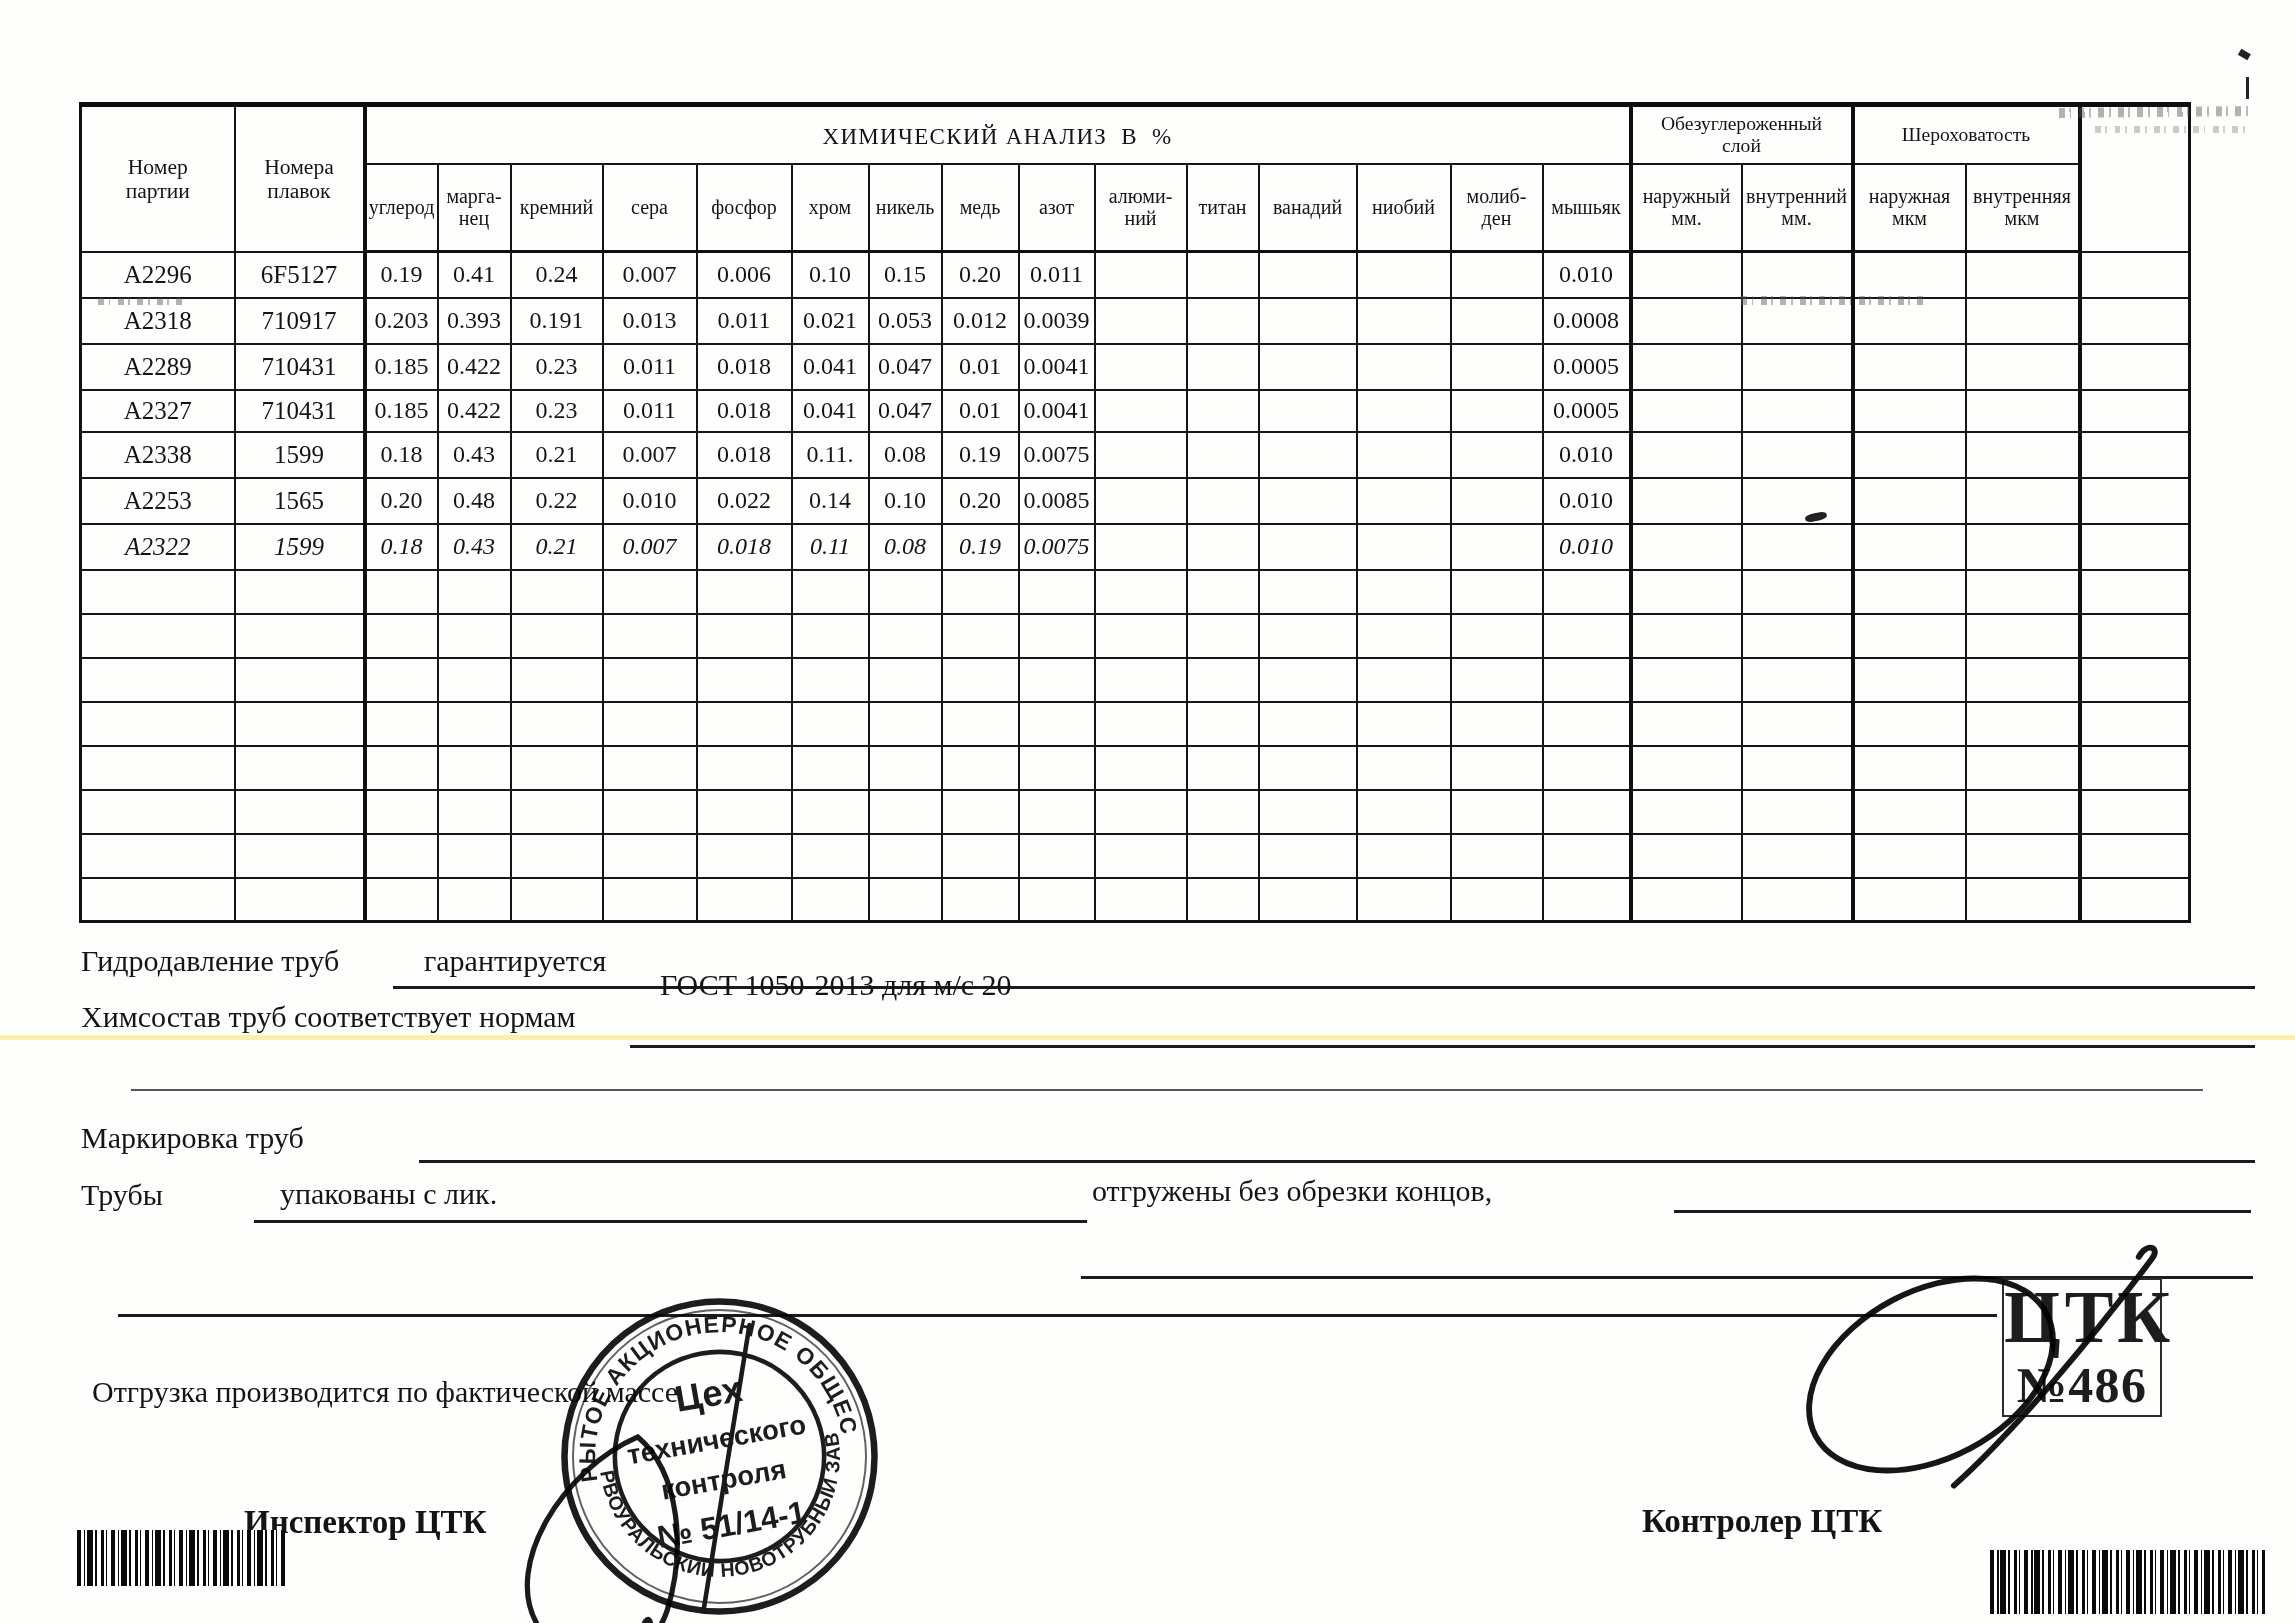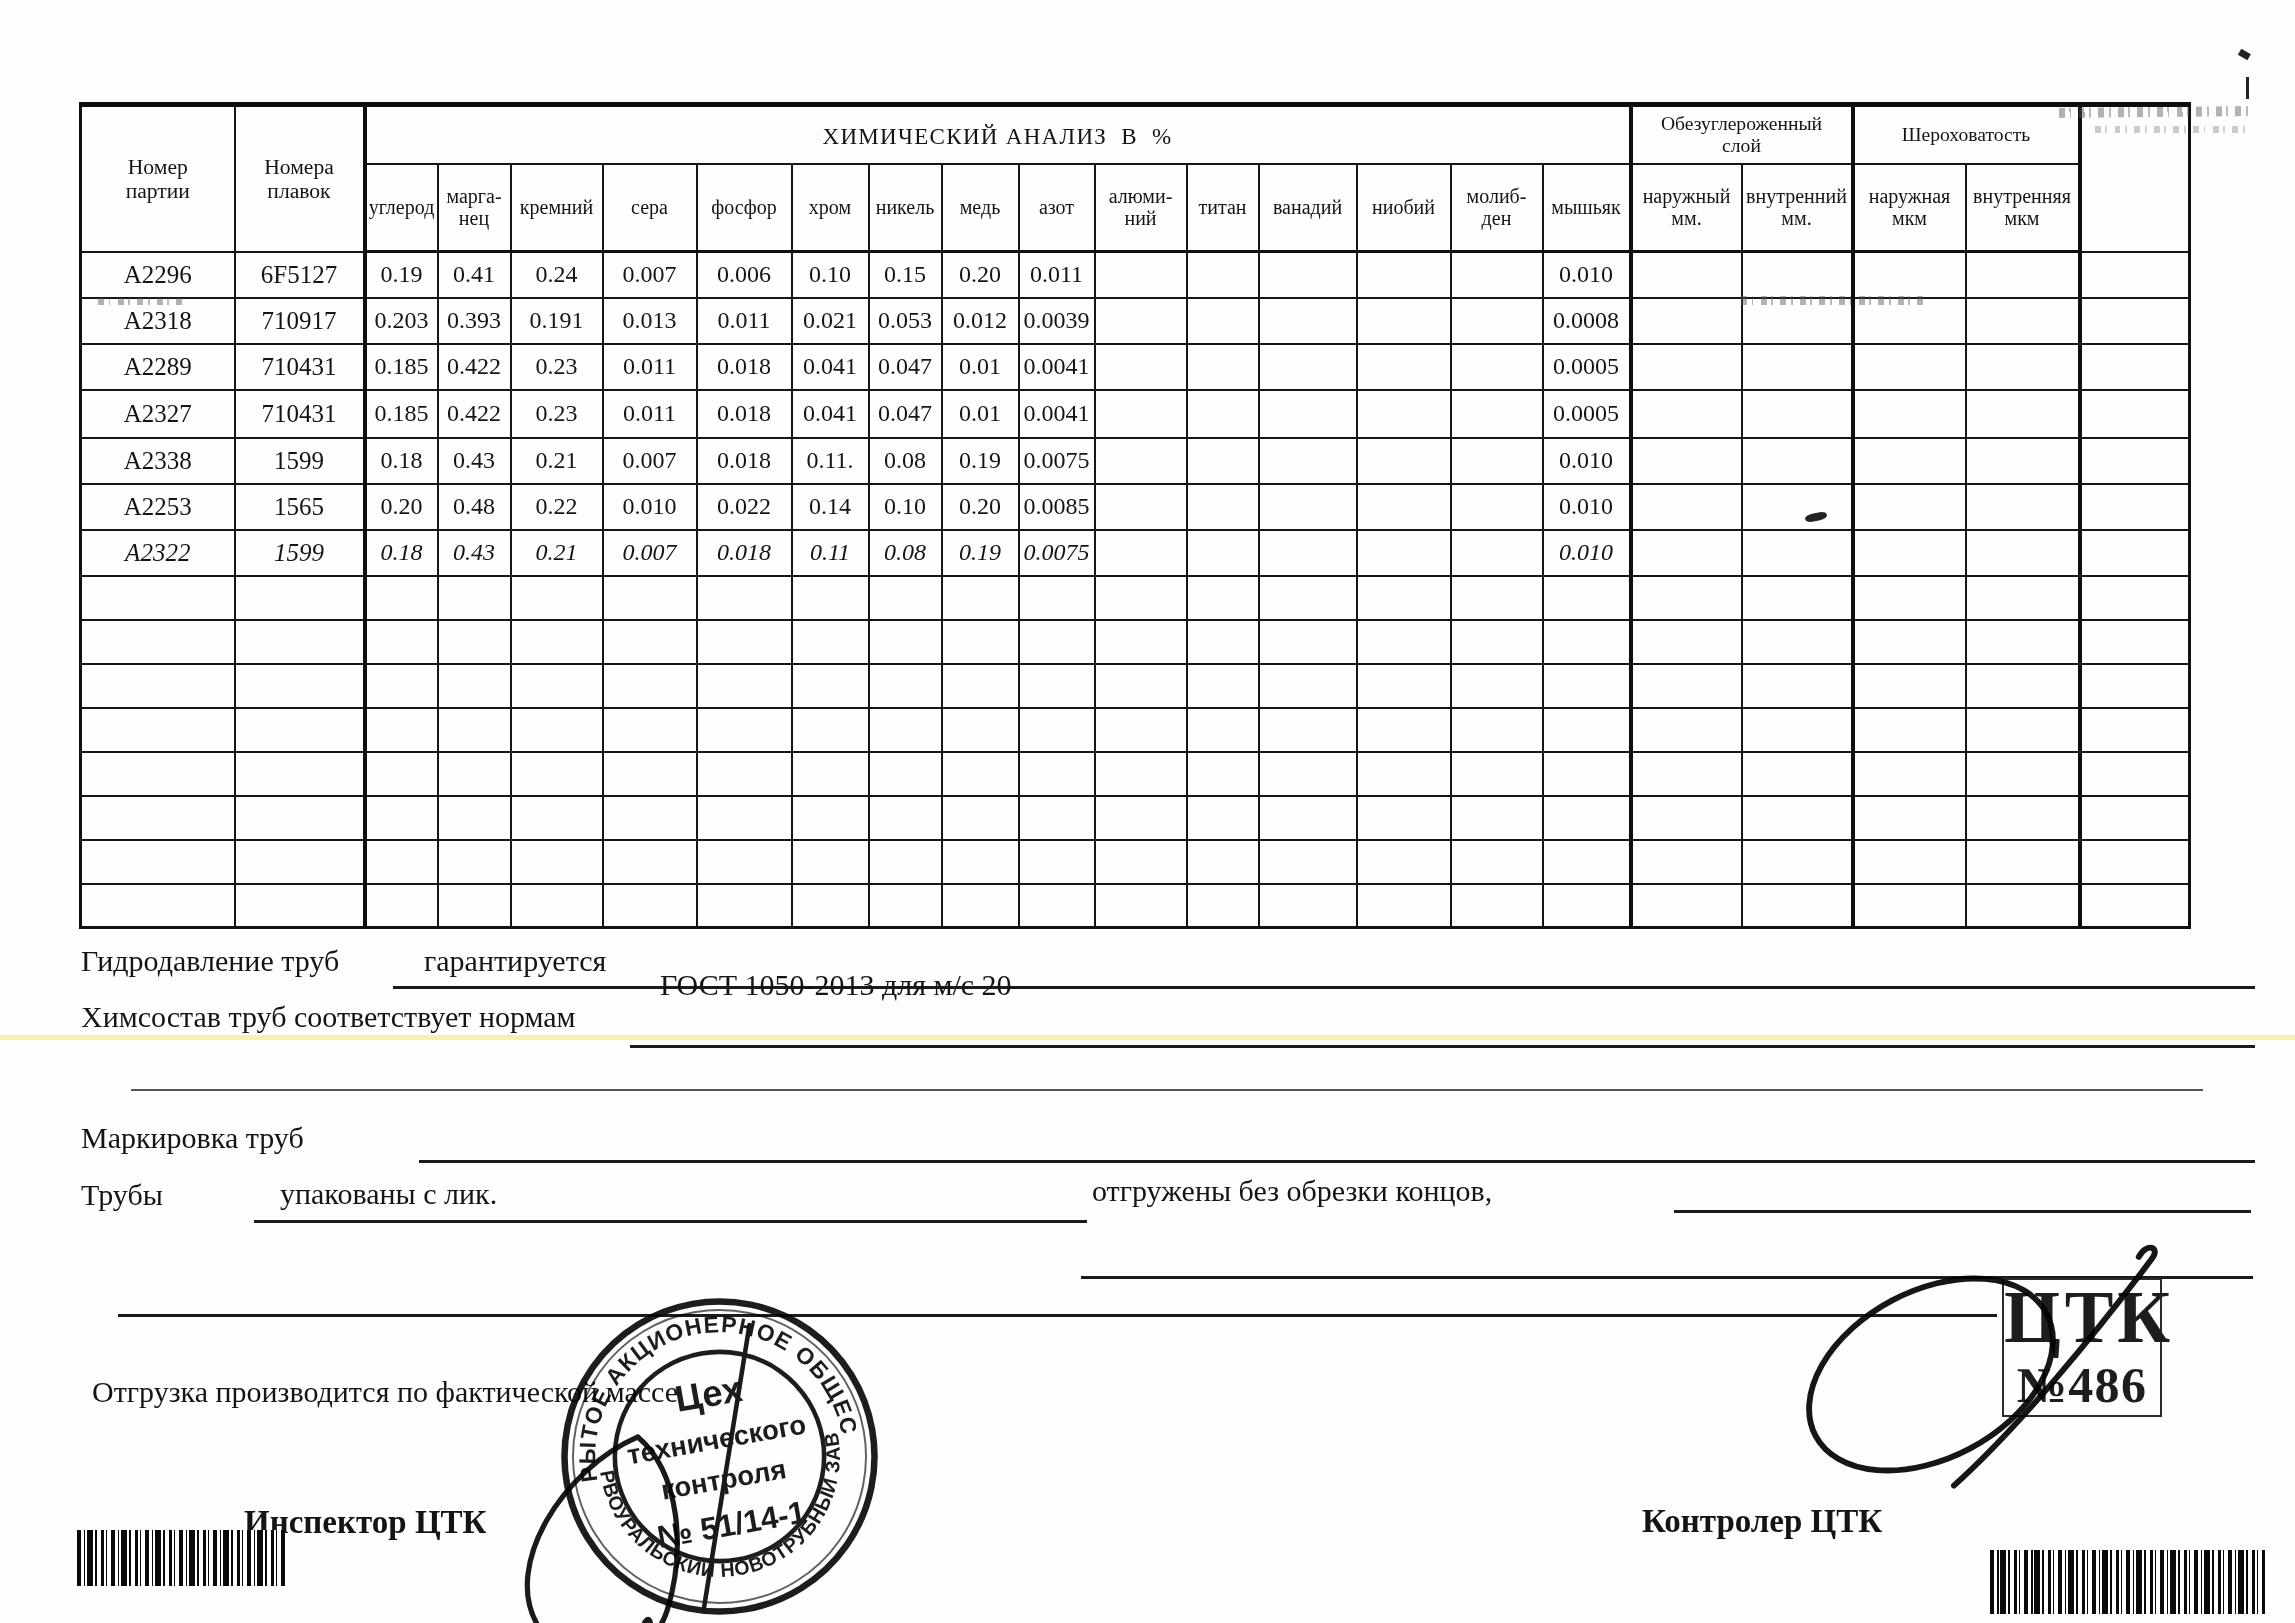--- a/index.html
+++ b/index.html
@@ -193,21 +193,21 @@
           <td></td>
           <td></td>
           <td></td>
           <td>0.0005</td>
           <td class="thickL"></td>
           <td></td>
           <td class="thickL"></td>
           <td></td>
           <td class="thickL"></td>
         </tr>
-        <tr style="height: 48px;">
+        <tr style="height: 42px;">
           <td class="c-id">А2327</td>
           <td class="c-id">710431</td>
           <td class="thickL">0.185</td>
           <td>0.422</td>
           <td>0.23</td>
           <td>0.011</td>
           <td>0.018</td>
           <td>0.041</td>
           <td>0.047</td>
           <td>0.01</td>

